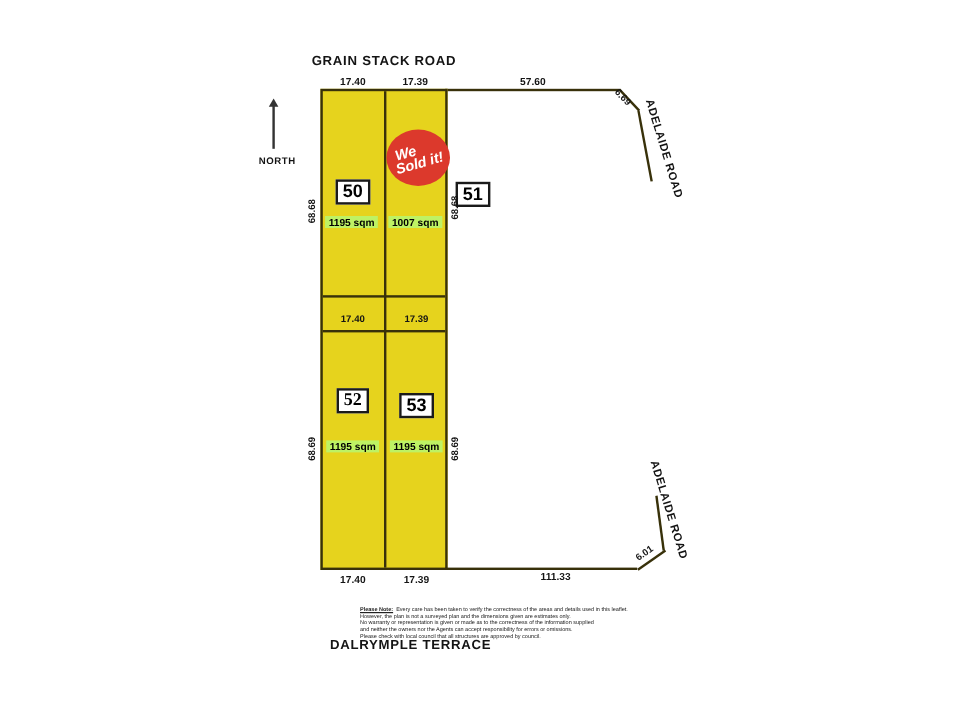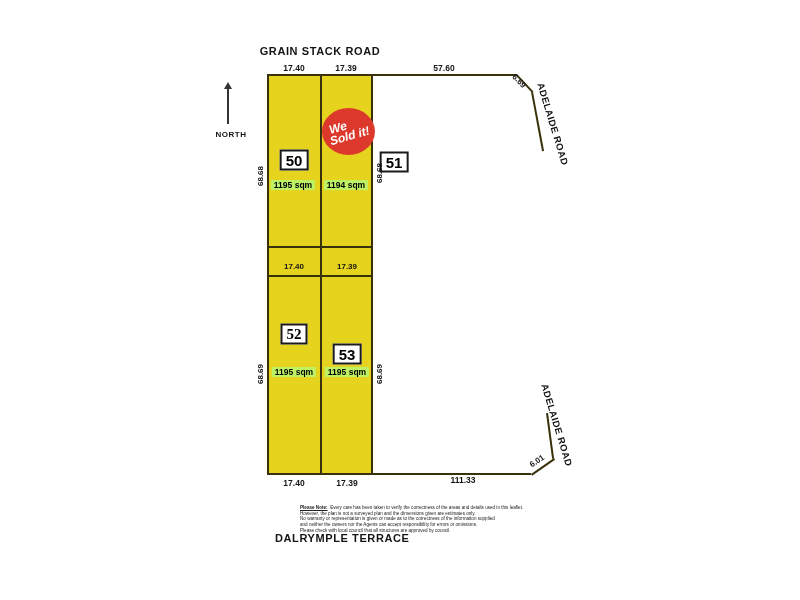--- a/index.html
+++ b/index.html
@@ -83,29 +83,29 @@
   <div class="abs ctr lot-num" style="left:294px;top:160px;text-align:right;">50</div>
   <div class="abs ctr lot-area" style="left:293px;top:185px;">1195 sqm</div>
 
   <div class="badge">
     <div class="badge-inner">
       <div class="badge-l1">We</div>
       <div class="badge-l2">Sold it!</div>
     </div>
   </div>
   <div class="abs ctr lot-num" style="left:346px;top:162px;margin-left:48px;">51</div>
-  <div class="abs ctr lot-area" style="left:346px;top:185px;">1194 sqm</div>
+  <div class="abs ctr lot-area" style="left:346px;top:185px;">1007 sqm</div>
 
   <div class="abs ctr lbl dim-sm" style="left:294px;top:266px;">17.40</div>
   <div class="abs ctr lbl dim-sm" style="left:347px;top:266px;">17.39</div>
 
   <div class="abs ctr lot-num" style="left:294px;top:334px;font-family:Liberation Serif, serif;">52</div>
   <div class="abs ctr lot-area" style="left:294px;top:372px;">1195 sqm</div>
 
-  <div class="abs ctr lot-num" style="left:347px;top:354px;">53</div>
+  <div class="abs ctr lot-num" style="left:347px;top:338px;">53</div>
   <div class="abs ctr lot-area" style="left:347px;top:372px;">1195 sqm</div>
 
   <div class="abs lbl dim-sm rot-left" style="left:260px;top:176px;">68.68</div>
   <div class="abs lbl dim-sm rot-left" style="left:260px;top:374px;">68.69</div>
   <div class="abs lbl dim-sm rot-left" style="left:379px;top:173px;">68.68</div>
   <div class="abs lbl dim-sm rot-left" style="left:379px;top:374px;">68.69</div>
 
   <div class="hline" style="left:371px;top:473px;width:160px;"></div>
   <div class="line" style="left:531px;top:474px;width:28px;transform:rotate(-34.8deg);"></div>
   <div class="line" style="left:548px;top:413px;width:46px;transform:rotate(82.4deg);"></div>

